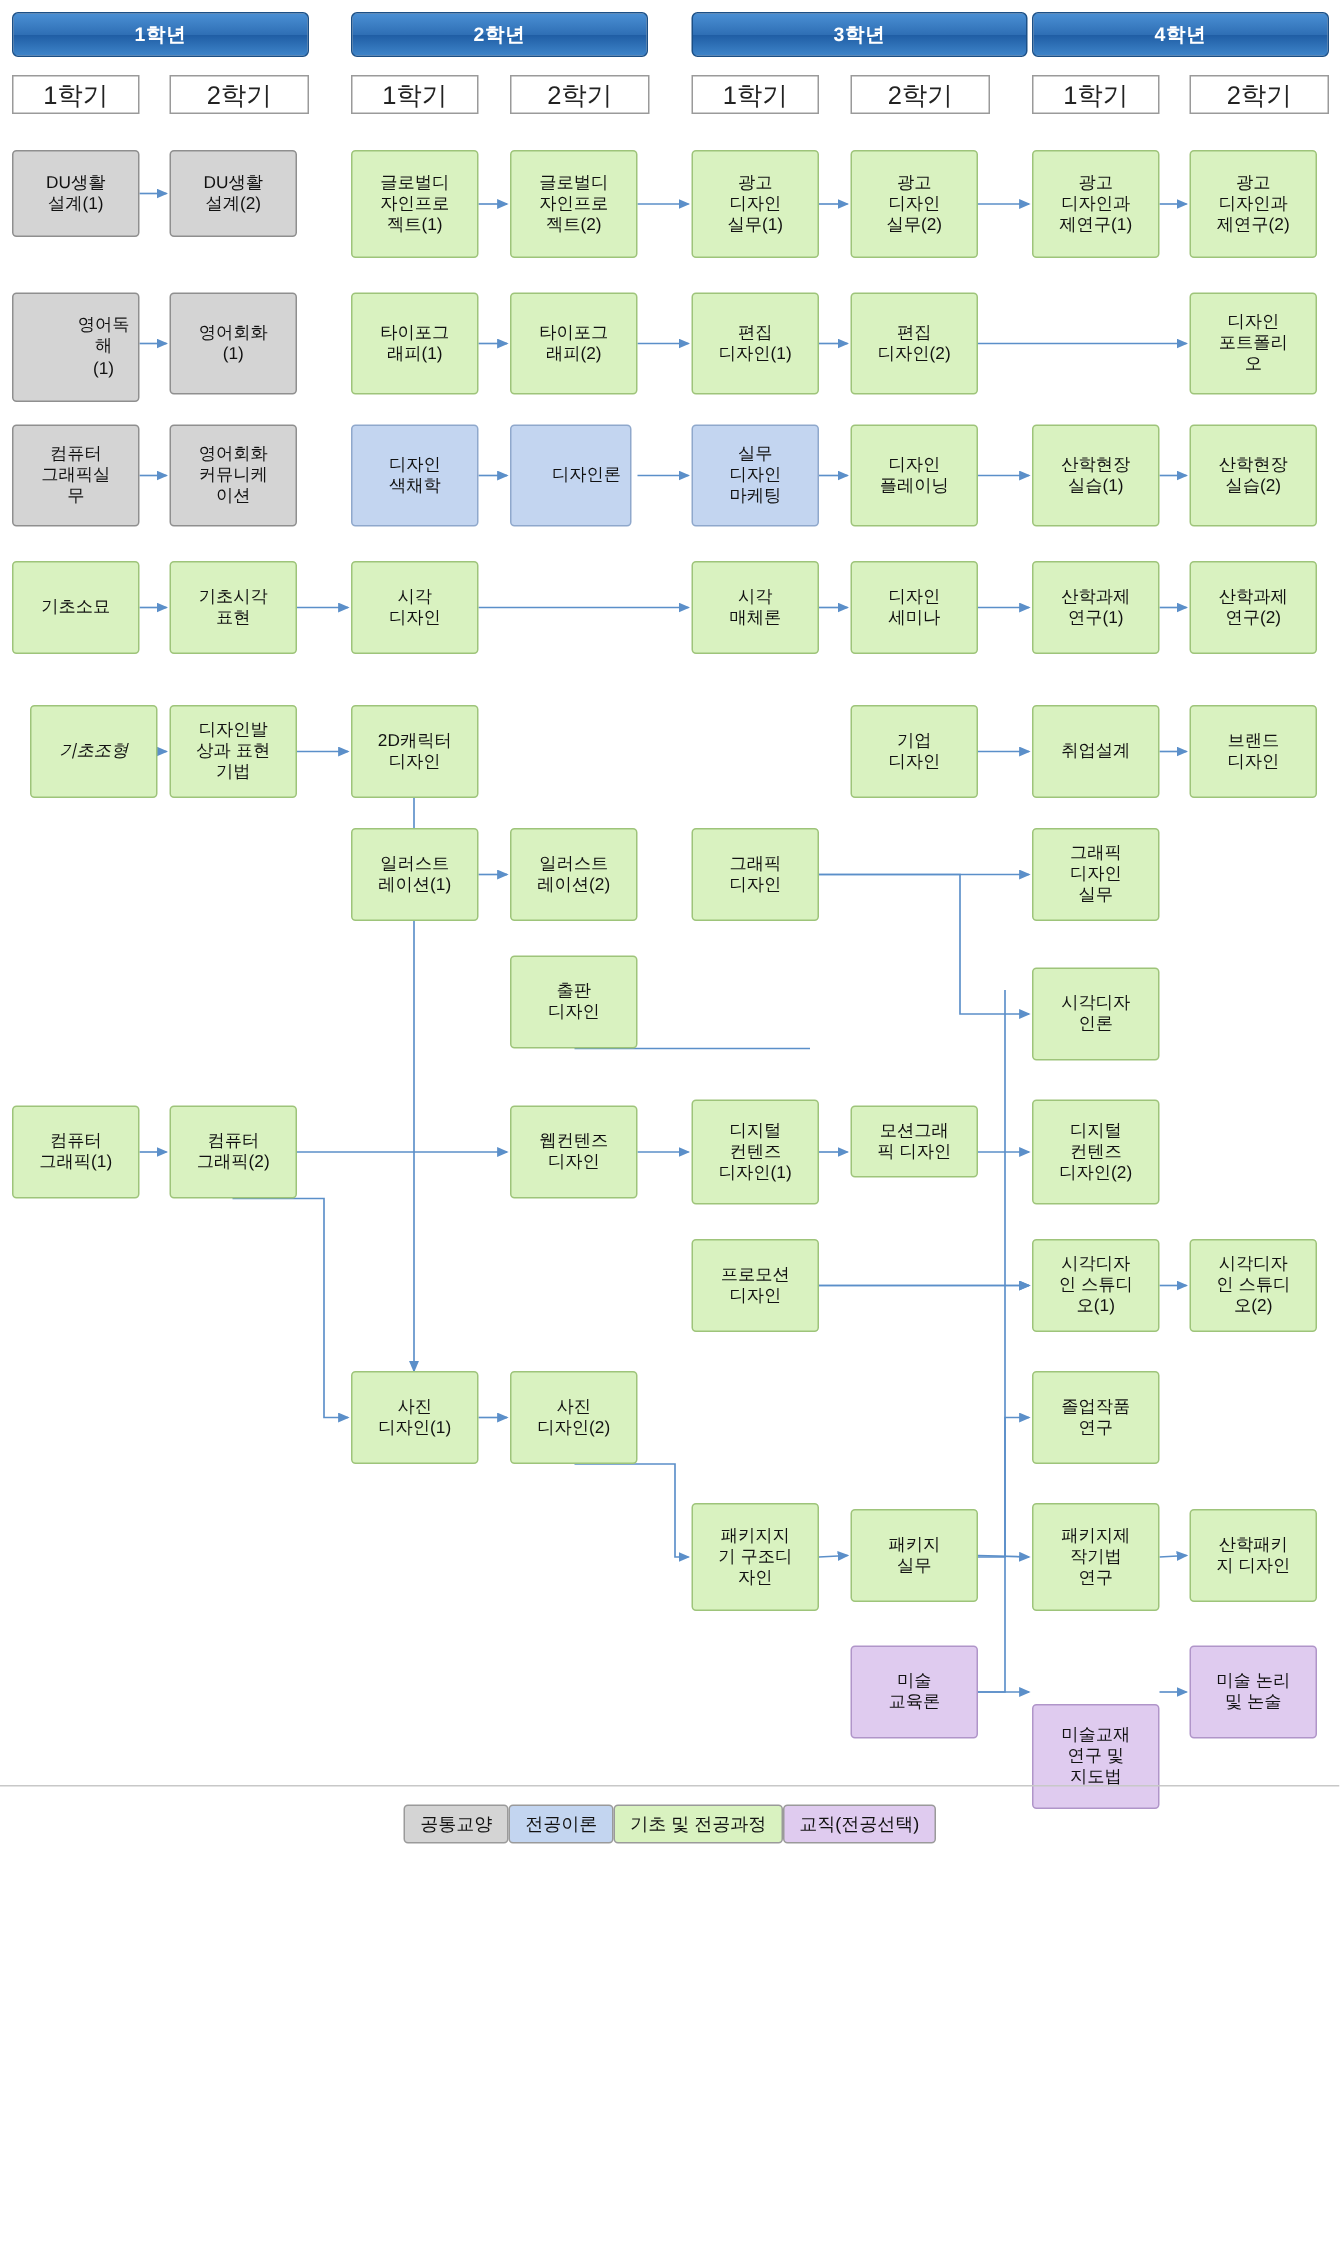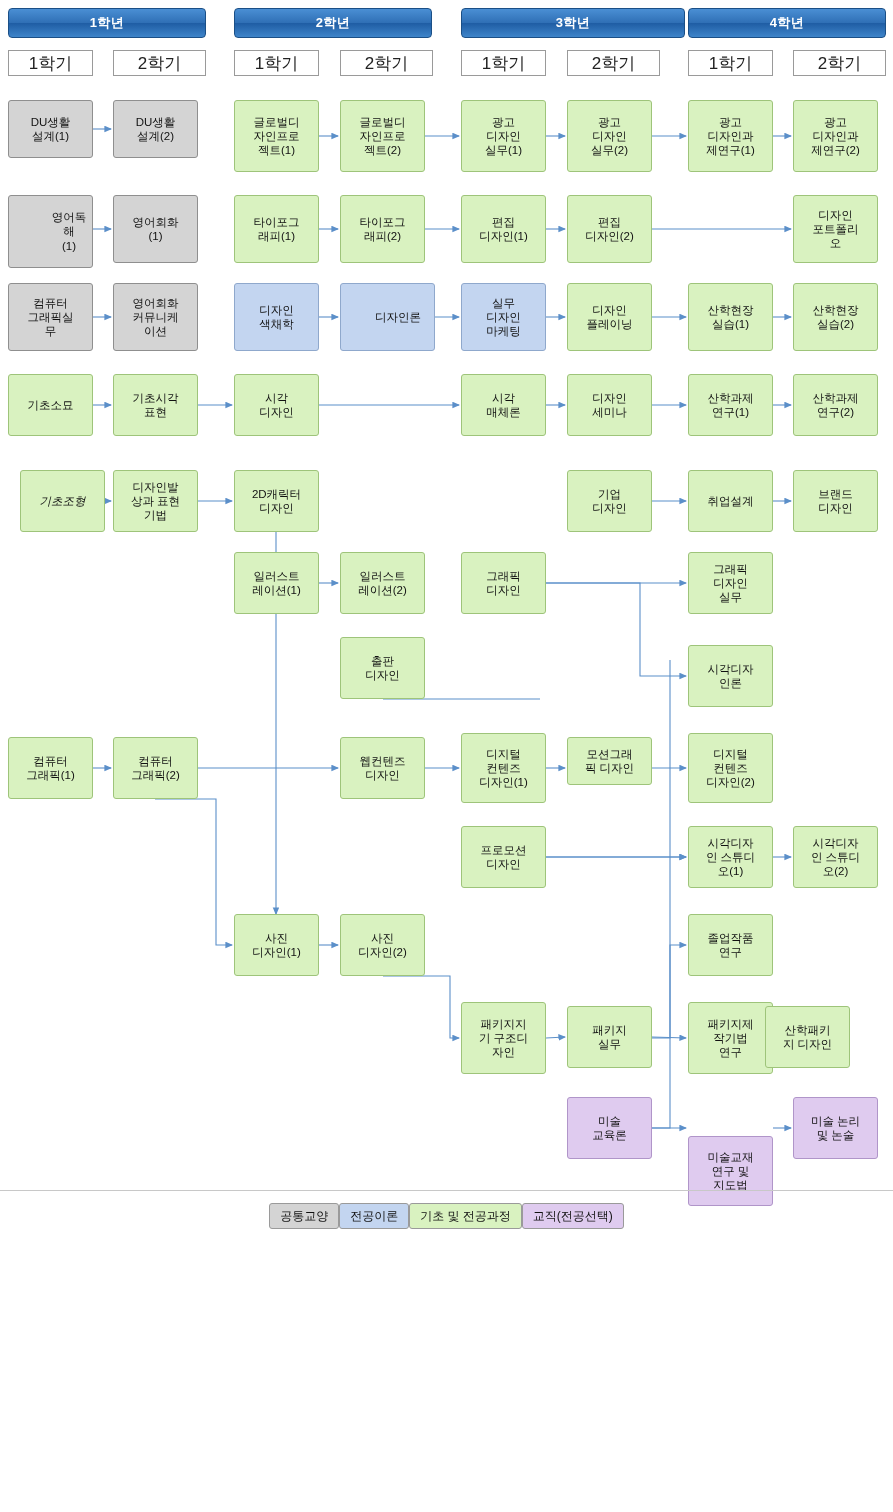--- a/index.html
+++ b/index.html
@@ -220,21 +220,21 @@
 포트폴리
 오</div>
       <div class="node type-common" style="left: 8px; top: 283px; width: 85px; height: 68px;">컴퓨터
 그래픽실
 무</div>
       <div class="node type-common" style="left: 113px; top: 283px; width: 85px; height: 68px;">영어회화
 커뮤니케
 이션</div>
       <div class="node type-theory" style="left: 234px; top: 283px; width: 85px; height: 68px;">디자인
 색채학</div>
-      <div class="node type-theory" style="left: 340px; top: 283px; width: 95px; height: 68px; padding-left: 24px;">디자인론</div>
+      <div class="node type-theory" style="left: 340px; top: 283px; width: 81px; height: 68px; padding-left: 24px;">디자인론</div>
       <div class="node type-theory" style="left: 461px; top: 283px; width: 85px; height: 68px;">실무
 디자인
 마케팅</div>
       <div class="node type-major" style="left: 567px; top: 283px; width: 85px; height: 68px;">디자인
 플레이닝</div>
       <div class="node type-major" style="left: 688px; top: 283px; width: 85px; height: 68px;">산학현장
 실습(1)</div>
       <div class="node type-major" style="left: 793px; top: 283px; width: 85px; height: 68px;">산학현장
 실습(2)</div>
       <div class="node type-major" style="left: 8px; top: 374px; width: 85px; height: 62px;">기초소묘</div>
@@ -303,21 +303,21 @@
       <div class="node type-major" style="left: 688px; top: 914px; width: 85px; height: 62px;">졸업작품
 연구</div>
       <div class="node type-major" style="left: 461px; top: 1002px; width: 85px; height: 72px;">패키지지
 기 구조디
 자인</div>
       <div class="node type-major" style="left: 567px; top: 1006px; width: 85px; height: 62px;">패키지
 실무</div>
       <div class="node type-major" style="left: 688px; top: 1002px; width: 85px; height: 72px;">패키지제
 작기법
 연구</div>
-      <div class="node type-major" style="left: 765px; top: 1006px; width: 85px; height: 62px;">산학패키
+      <div class="node type-major" style="left: 793px; top: 1006px; width: 85px; height: 62px;">산학패키
 지 디자인</div>
       <div class="node type-edu" style="left: 567px; top: 1097px; width: 85px; height: 62px;">미술
 교육론</div>
       <div class="node type-edu" style="left: 688px; top: 1093px; width: 85px; height: 70px; margin-top: 43px;">미술교재
 연구 및
 지도법</div>
       <div class="node type-edu" style="left: 793px; top: 1097px; width: 85px; height: 62px;">미술 논리
 및 논술</div>
     </div>
 

